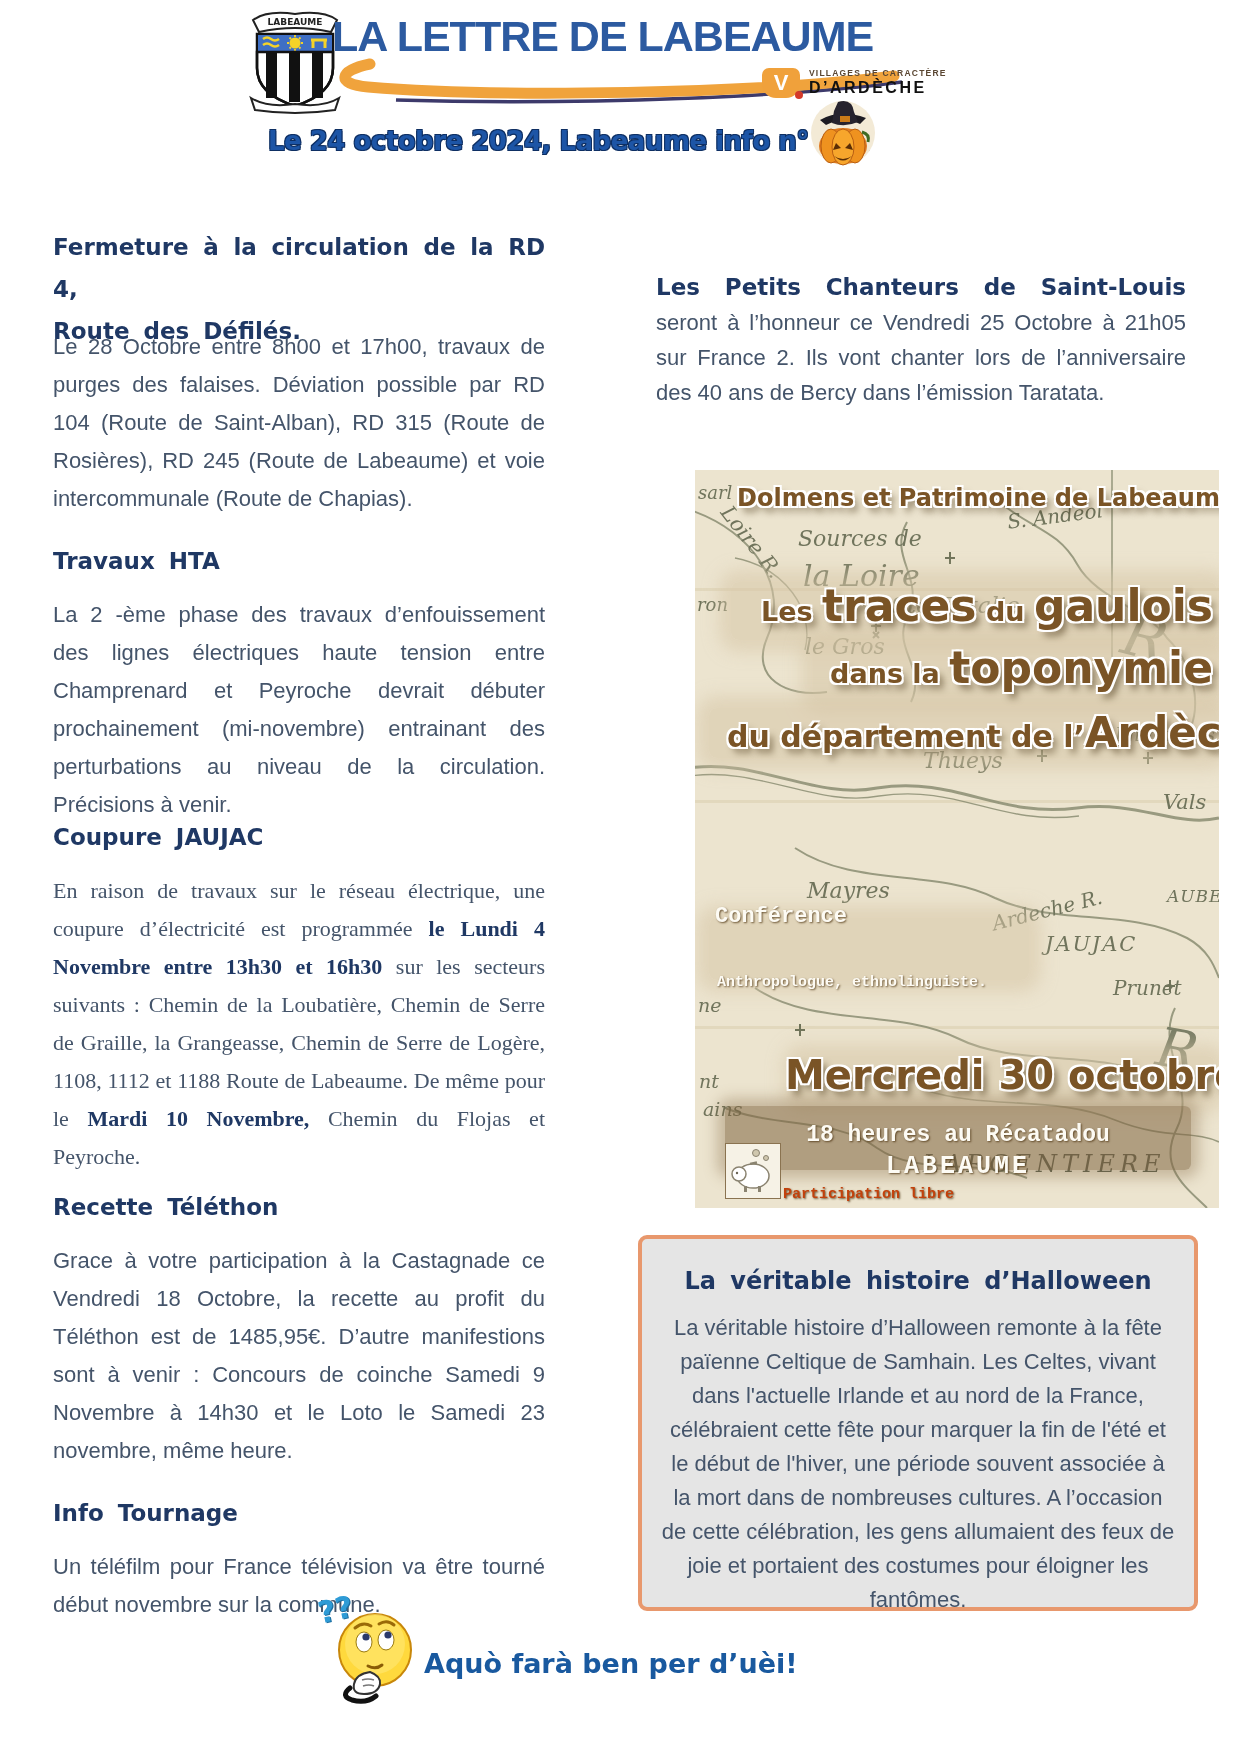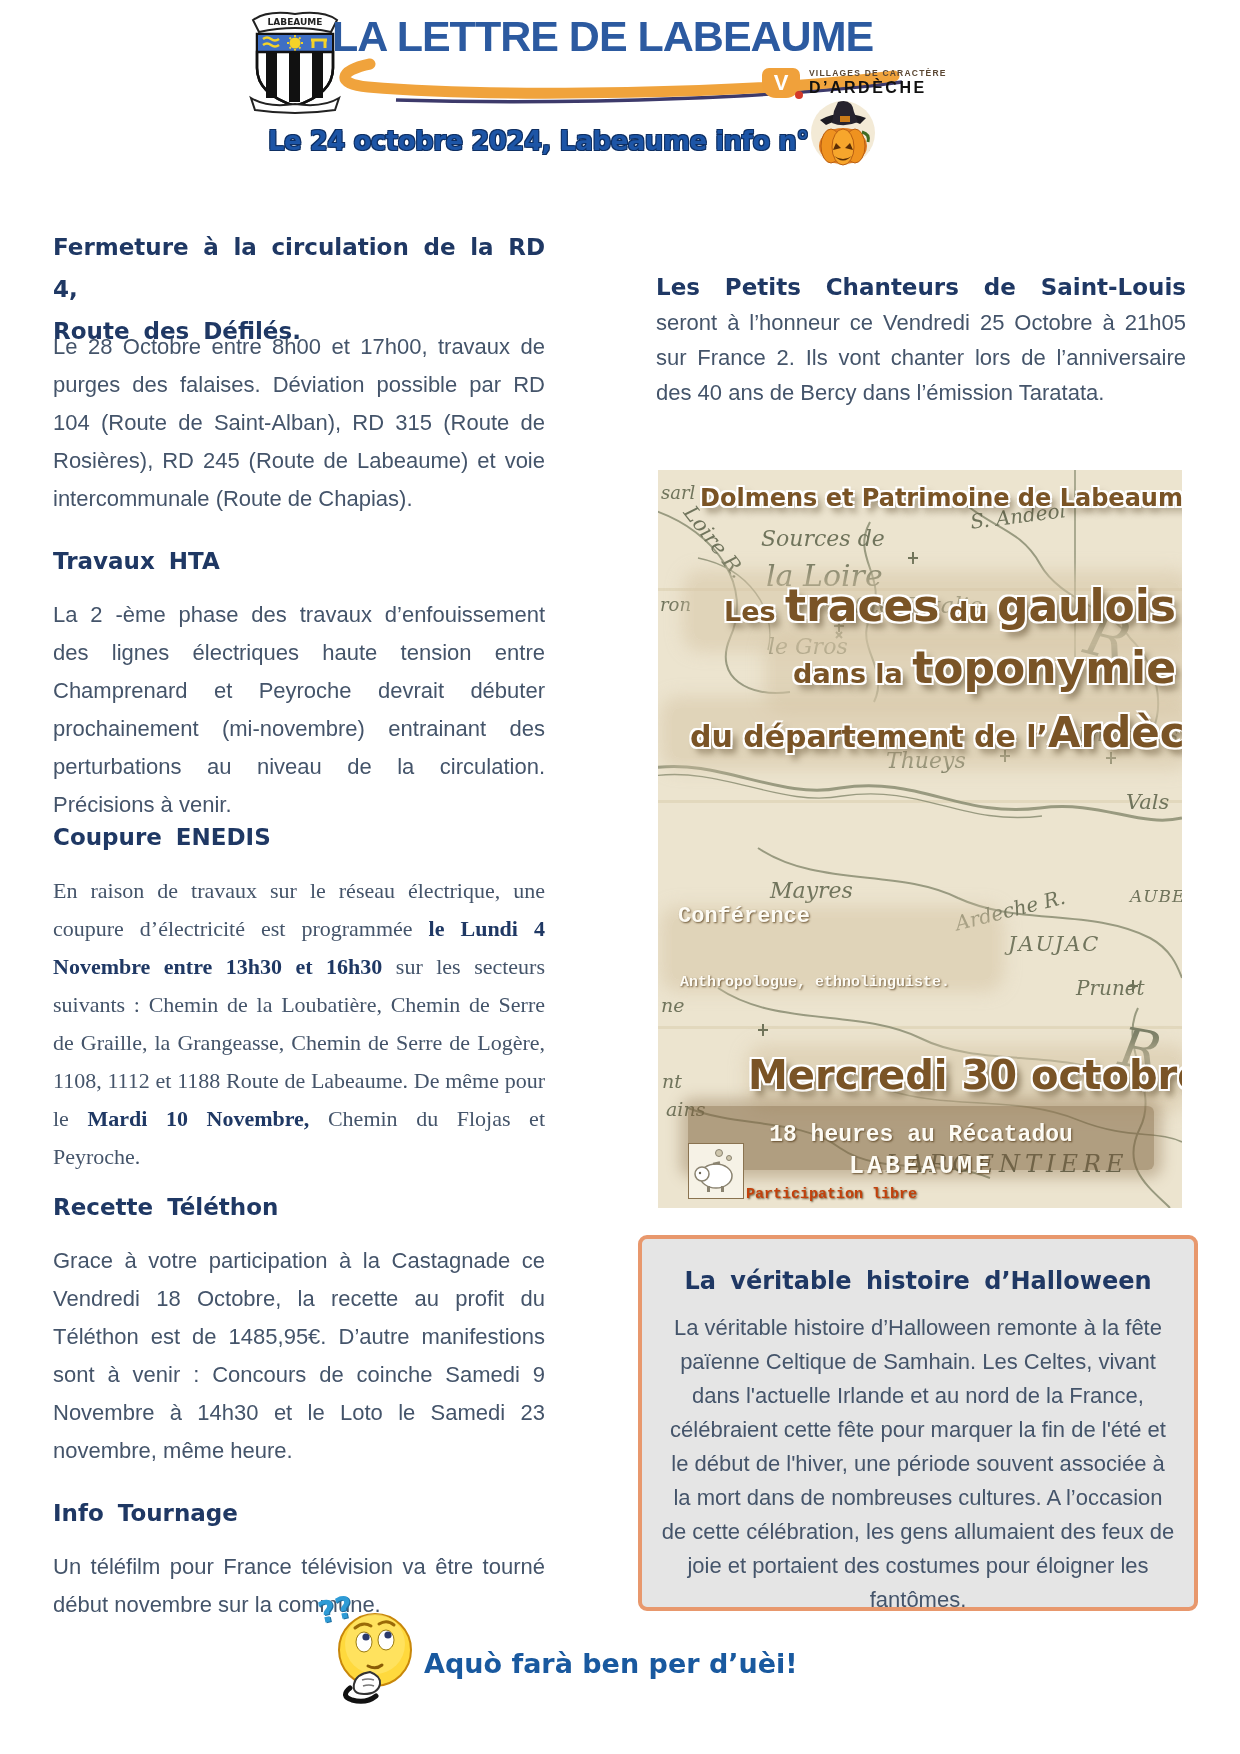--- a/index.html
+++ b/index.html
@@ -28,21 +28,21 @@
   .sec-b{position:absolute;left:53px;width:492px;font-size:22px;color:#44546a;
     line-height:38px;text-align:justify;}
   .bold-navy{color:#1f3864;font-weight:bold;}
 
   
   #lead{position:absolute;left:656px;top:270px;width:530px;font-size:22px;color:#44546a;
     line-height:35px;text-align:justify;}
   .lead-bold{font-family:"DejaVu Sans",sans-serif;font-weight:bold;font-size:23px;color:#1f3864;word-spacing:4px;}
 
   
-  #poster{position:absolute;left:658px;top:470px;width:524px;height:738px;background:#ece4cf;
+  #poster{position:absolute;left:695px;top:470px;width:524px;height:738px;background:#ece4cf;
     overflow:hidden;box-shadow:inset 0 0 40px rgba(160,140,100,.25);}
   #poster svg{position:absolute;left:0;top:0;}
   .maplbl{position:absolute;font-family:"DejaVu Serif",serif;font-style:italic;color:#70745c;white-space:nowrap;}
   .glow{position:absolute;background:rgba(215,199,168,.55);border-radius:8px;
     box-shadow:0 0 16px 12px rgba(215,199,168,.55);}
   .ptxt{position:absolute;font-family:"DejaVu Sans",sans-serif;font-weight:bold;color:#7a5426;white-space:nowrap;
     text-shadow:2px 2px 0 #fff,-2px 2px 0 #fff,2px -2px 0 #fff,-2px -2px 0 #fff,5px 6px 7px rgba(60,40,10,.55);}
   .pwhite{position:absolute;font-family:Liberation Mono, monospace;font-weight:bold;color:#fdfbf4;white-space:nowrap;
     text-shadow:1px 1px 2px rgba(80,55,20,.8);margin-top:14px;}
   .big{font-size:44px;} .small{font-size:27px;}
@@ -129,21 +129,21 @@
 
   <div class="sec-h" style="top:226px;">
     <div class="just-last">Fermeture à la circulation de la RD 4,</div>
     <div>Route des Défilés.</div>
   </div>
   <div class="sec-b" style="top:328px;">Le 28 Octobre entre 8h00 et 17h00, travaux de purges des falaises. Déviation possible par RD 104 (Route de Saint-Alban), RD 315 (Route de Rosières), RD 245 (Route de Labeaume) et voie intercommunale (Route de Chapias).</div>
 
   <div class="sec-h" style="top:540px;">Travaux HTA</div>
   <div class="sec-b" style="top:596px;">La 2 -ème phase des travaux d’enfouissement des lignes électriques haute tension entre Champrenard et Peyroche devrait débuter prochainement (mi-novembre) entrainant des perturbations au niveau de la circulation. Précisions à venir.</div>
 
-  <div class="sec-h" style="top:816px;">Coupure ENEDIS</div>
+  <div class="sec-h" style="top:816px;">Coupure JAUJAC</div>
   <div class="sec-b" style="top:872px;font-family:Liberation Serif, serif;">
     <span>En raison de travaux sur le réseau électrique, une coupure d’électricité est programmée </span><span class="bold-navy">le Lundi 4 Novembre entre 13h30 et 16h30</span><span> sur les secteurs suivants : Chemin de la Loubatière, Chemin de Serre de Graille, la Grangeasse, Chemin de Serre de Logère, 1108, 1112 et 1188 Route de Labeaume. De même pour le </span><span class="bold-navy">Mardi 10 Novembre,</span><span> Chemin du Flojas et Peyroche.</span>
   </div>
 
   <div class="sec-h" style="top:1186px;">Recette Téléthon</div>
   <div class="sec-b" style="top:1242px;">Grace à votre participation à la Castagnade ce Vendredi 18 Octobre, la recette au profit du Téléthon est de 1485,95€. D’autre manifestions sont à venir : Concours de coinche Samedi 9 Novembre à 14h30 et le Loto le Samedi 23 novembre, même heure.</div>
 
   <div class="sec-h" style="top:1492px;">Info Tournage</div>
   <div class="sec-b" style="top:1548px;">Un téléfilm pour France télévision va être tourné début novembre sur la commune.</div>
 

